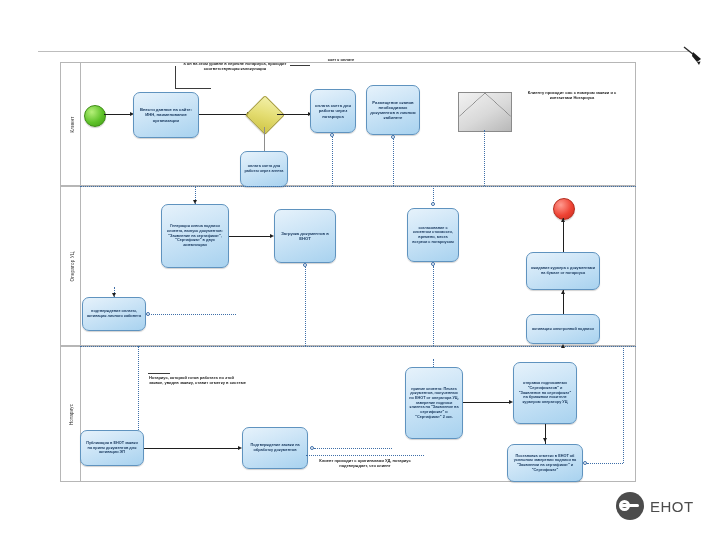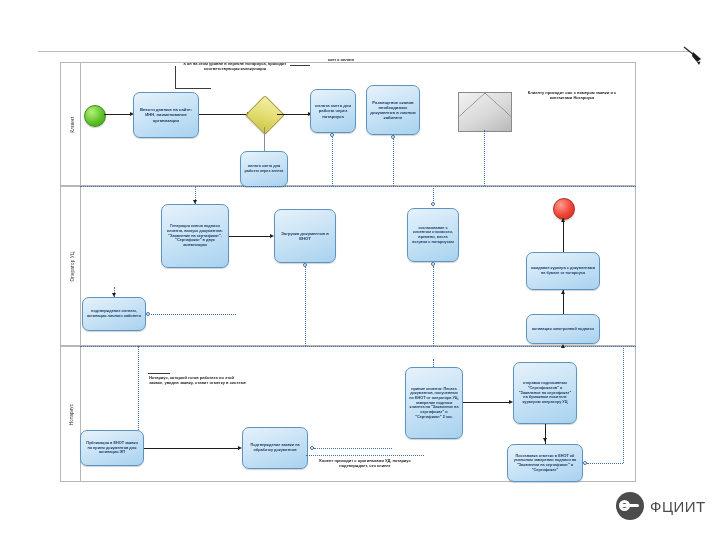--- a/index.html
+++ b/index.html
@@ -301,16 +301,16 @@
     <div class="msg h" style="left:527px;top:401px;width:36px;"></div>
     <div class="msg v" style="left:563px;top:284px;height:117px;"></div>
 
     <div class="note" style="left:249px;top:396px;width:112px;">Клиент приходит с оригиналами УД, нотариус подтверждает, что клиент</div>
     <div class="msg h" style="left:246px;top:393px;width:118px;"></div>
 
   </div>
 
   <div id="logo">
     <div class="mark"></div>
-    <div class="wordmark">ФЦИИТ</div>
+    <div class="wordmark">ЕНОТ</div>
   </div>
 
 </div>
 
 </body></html>

